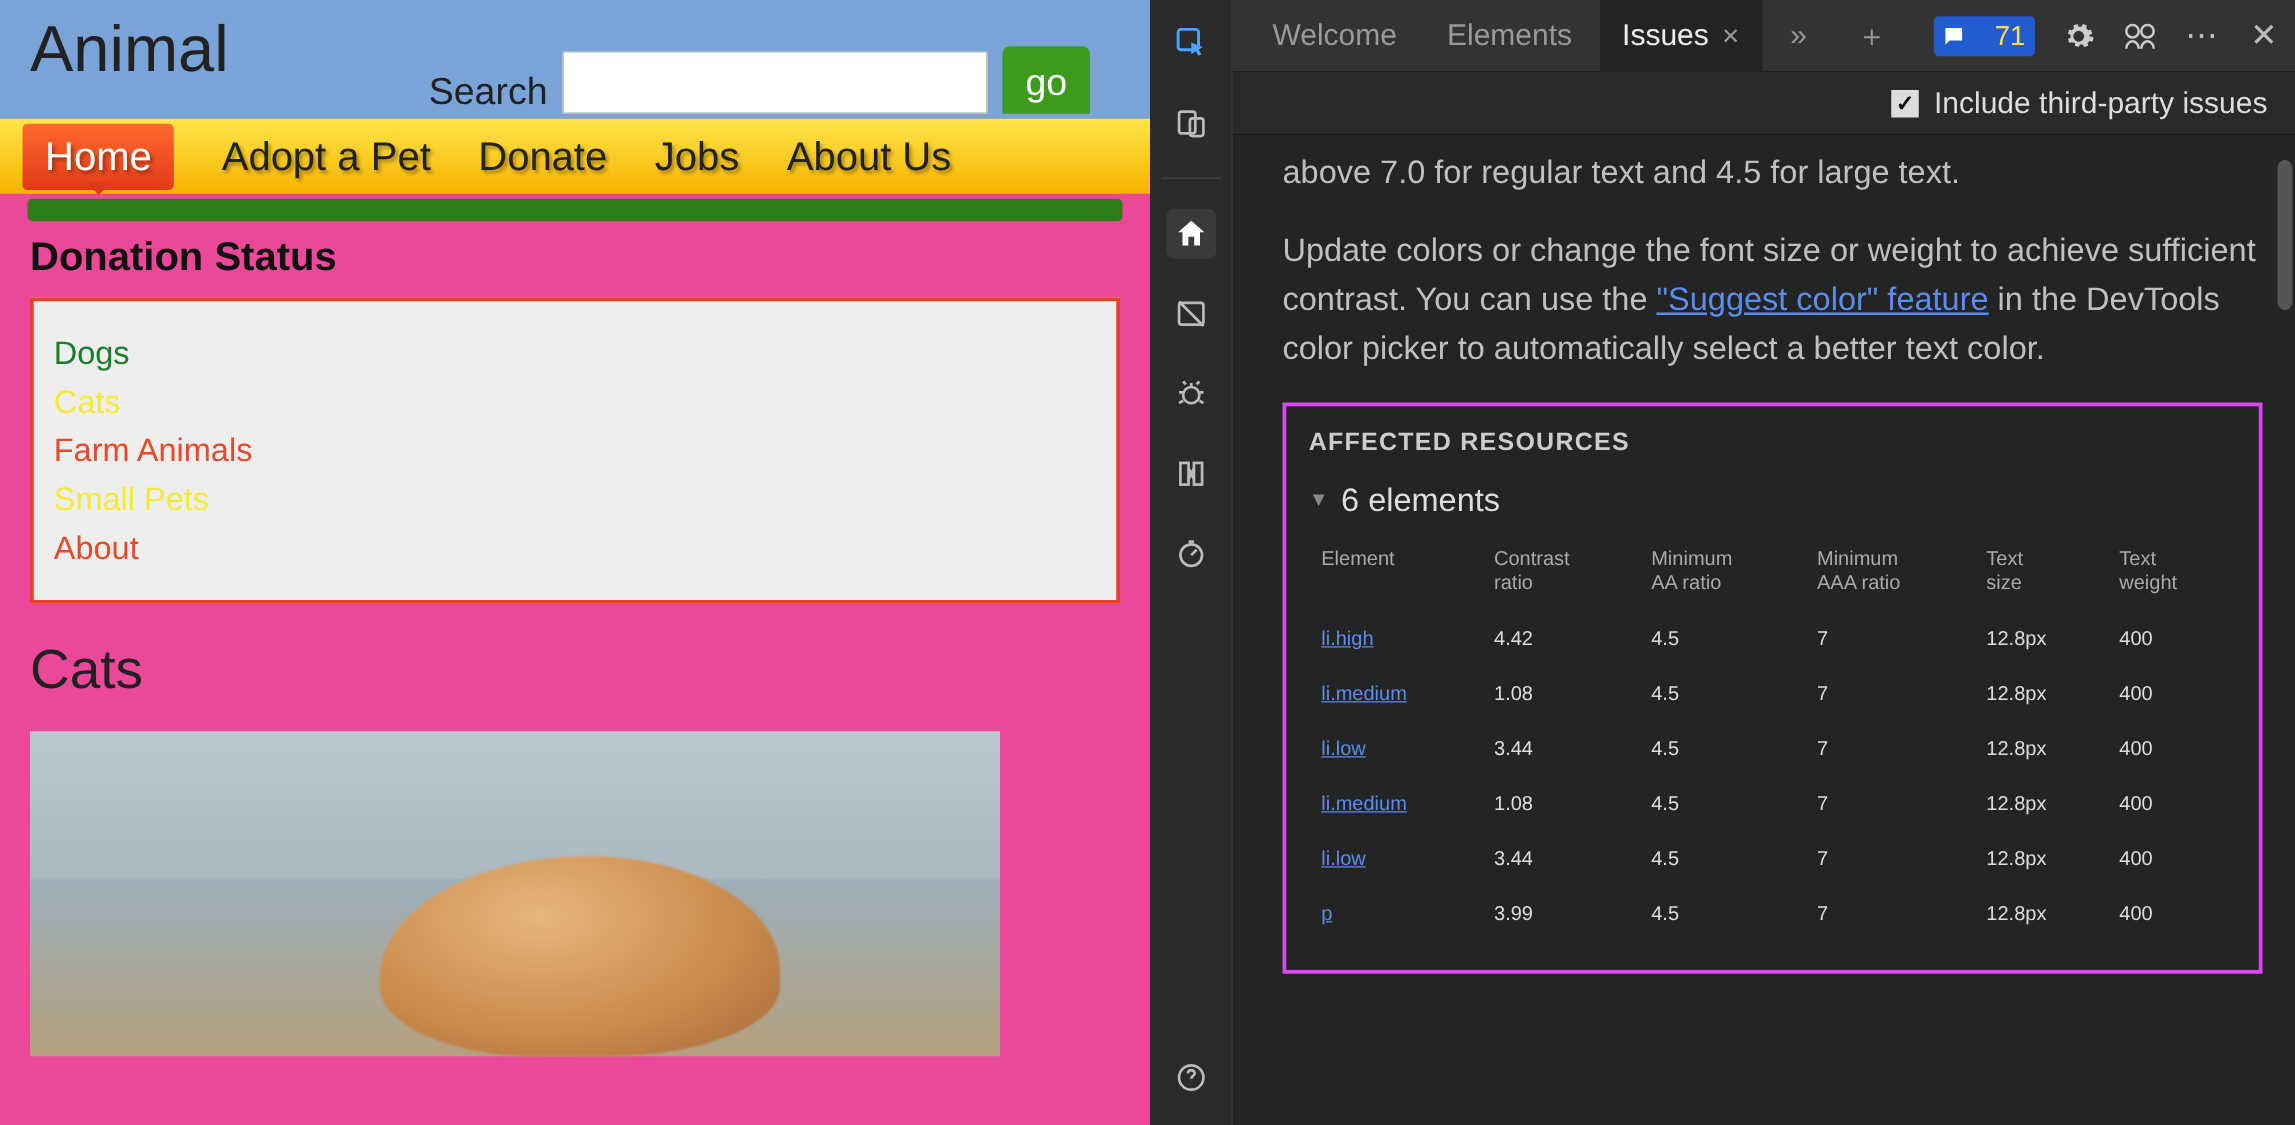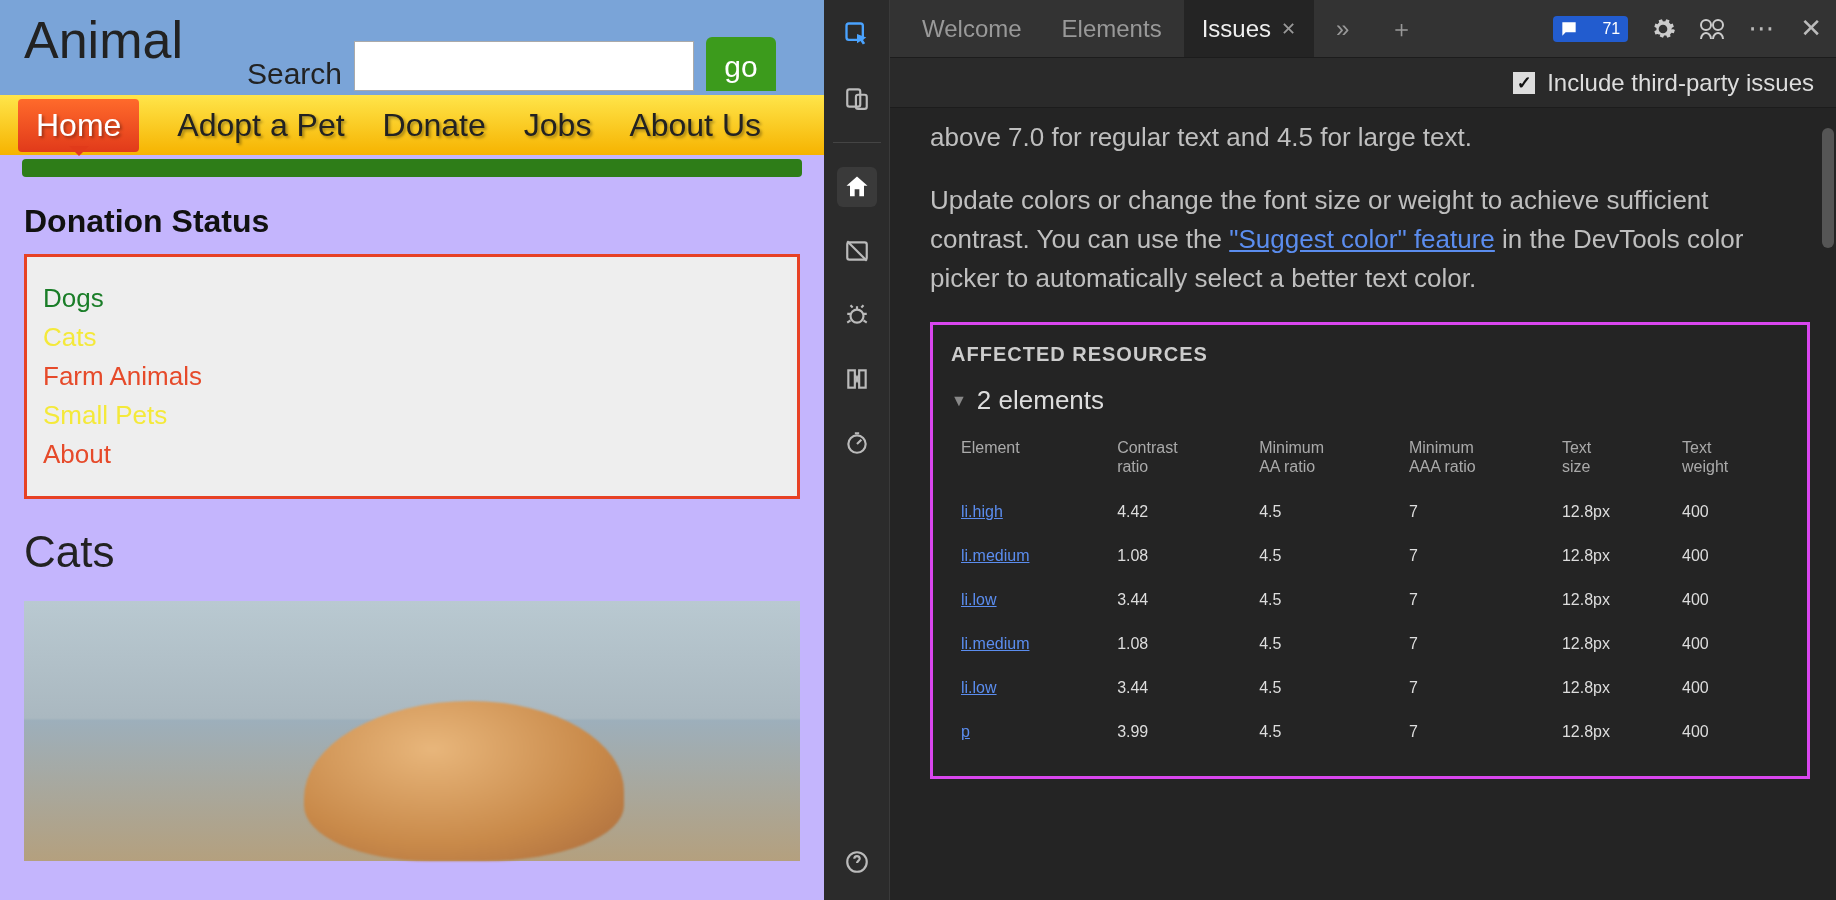--- a/index.html
+++ b/index.html
@@ -1,23 +1,23 @@
 <!DOCTYPE html>
 <html><head>
 <meta charset="utf-8">
 <style>
   * { box-sizing: border-box; }
   html, body { margin:0; padding:0; height:100%; font-family: "Segoe UI", Arial, sans-serif; }
   body { display:flex; width:1836px; height:900px; overflow:hidden; }
 
   
   .page {
-    width: 824px;
+    width: 920px;
     height:100%;
-    background:#c4b5fd;
+    background:#ec4899;
     position:relative;
     overflow:hidden;
   }
   .page-header {
     background:#7aa4d8;
     height:95px;
     padding:10px 24px 0 24px;
     position:relative;
   }
   .page-title {
@@ -76,21 +76,21 @@
   .nav-item.active::after {
     content:"";
     position:absolute;
     bottom:-14px; left:50%;
     transform:translateX(-50%);
     border:10px solid transparent;
     border-top-color:#e13a1a;
   }
   .green-strip { height:18px; background:#2e7d18; margin:4px 22px 0 22px; border-radius:4px;}
   .section {
-    padding: 26px 24px 0 24px;
+    padding: 10px 24px 0 24px;
   }
   .section h2 { font-size:32px; margin:0 0 14px 0; font-weight:700; color:#111;}
   .donation-box {
     border:3px solid #e74125;
     background:#eee;
     padding:18px 16px;
     margin-bottom:28px;
   }
   .donation-box .item { font-size:26px; margin:8px 0; }
   .c-high   { color:#1a7d28; }
@@ -157,25 +157,25 @@
     font-size:24px;
     color:#999;
     cursor:pointer;
     gap:10px;
   }
   .dt-tab.active { background:#242424; color:#eee; }
   .dt-tab .x { font-size:18px; color:#999; }
   .dt-tabs-spacer { flex:1; }
   .dt-tabs-right { display:flex; align-items:center; gap:22px; }
   .badge {
-    background:#225ccf; color:#ffffff;
+    background:#225ccf; color:#fde047;
     border-radius:4px;
     padding:3px 8px 3px 6px;
     display:flex; align-items:center; gap:23px;
-    font-size:16px;
+    font-size:22px;
   }
   .tab-icon { color:#bbb; font-size:22px; display:flex;}
 
   .dt-subbar {
     height:50px;
     background:#2a2a2a;
     display:flex;
     align-items:center;
     justify-content:flex-end;
     padding:0 22px;
@@ -393,21 +393,21 @@
 
       <div class="para">above 7.0 for regular text and 4.5 for large text.</div>
       <div class="para">
         <span>Update colors or change the font size or weight to achieve sufficient contrast. You can use the </span><span class="link">"Suggest color" feature</span><span> in the DevTools color picker to automatically select a better text color.</span>
       </div>
 
       <div class="affected-box">
         <div class="aff-title">AFFECTED RESOURCES</div>
         <div class="aff-count">
           <span class="tri">▼</span>
-          <span>2 elements</span>
+          <span>6 elements</span>
         </div>
         <table class="aff">
           <thead>
               <tr id="aff-head">
                 <th>Element</th>
                 <th>Contrast<br>ratio</th>
                 <th>Minimum<br>AA ratio</th>
                 <th>Minimum<br>AAA ratio</th>
                 <th>Text<br>size</th>
                 <th>Text<br>weight</th>

